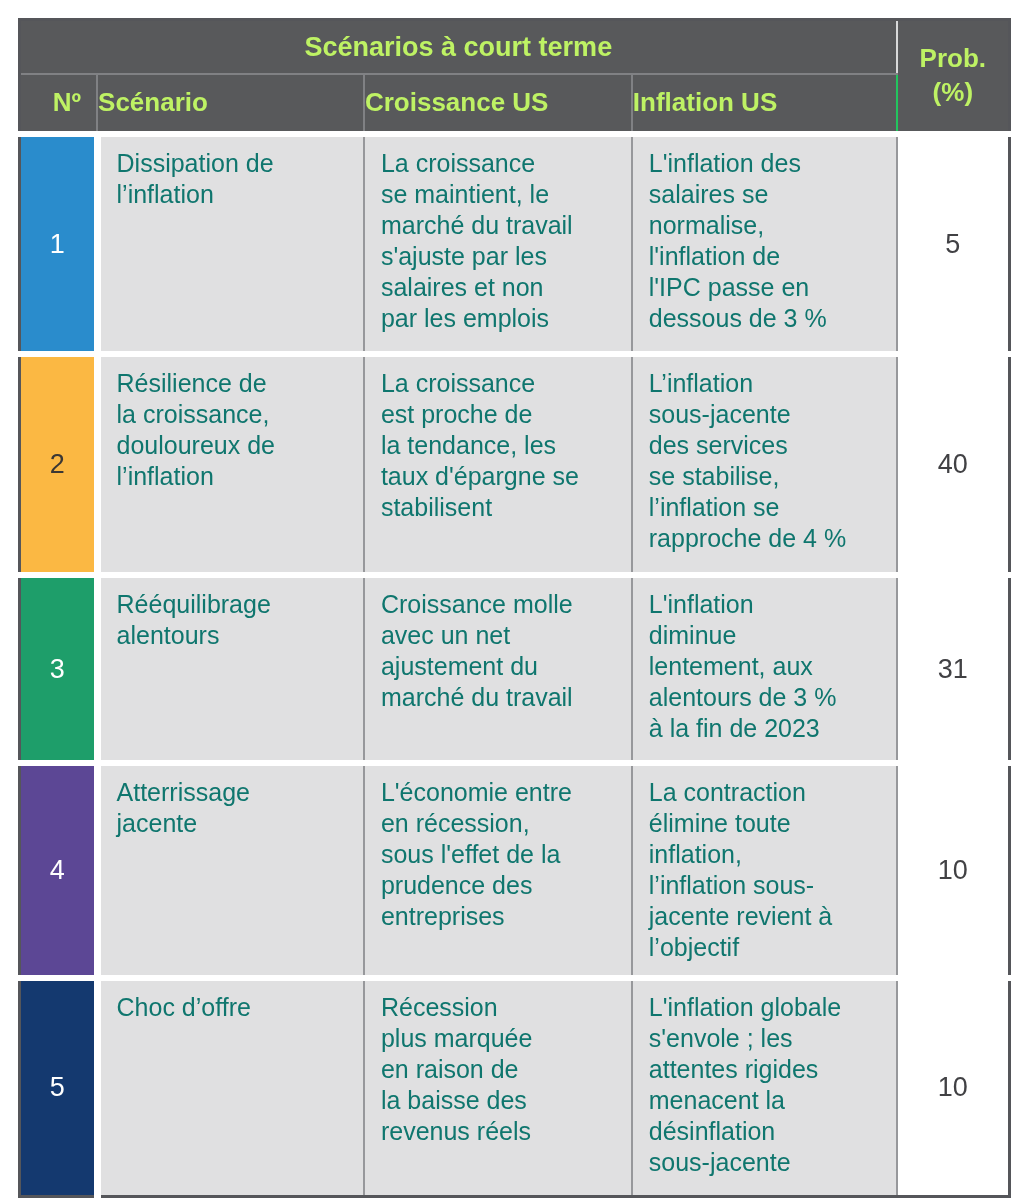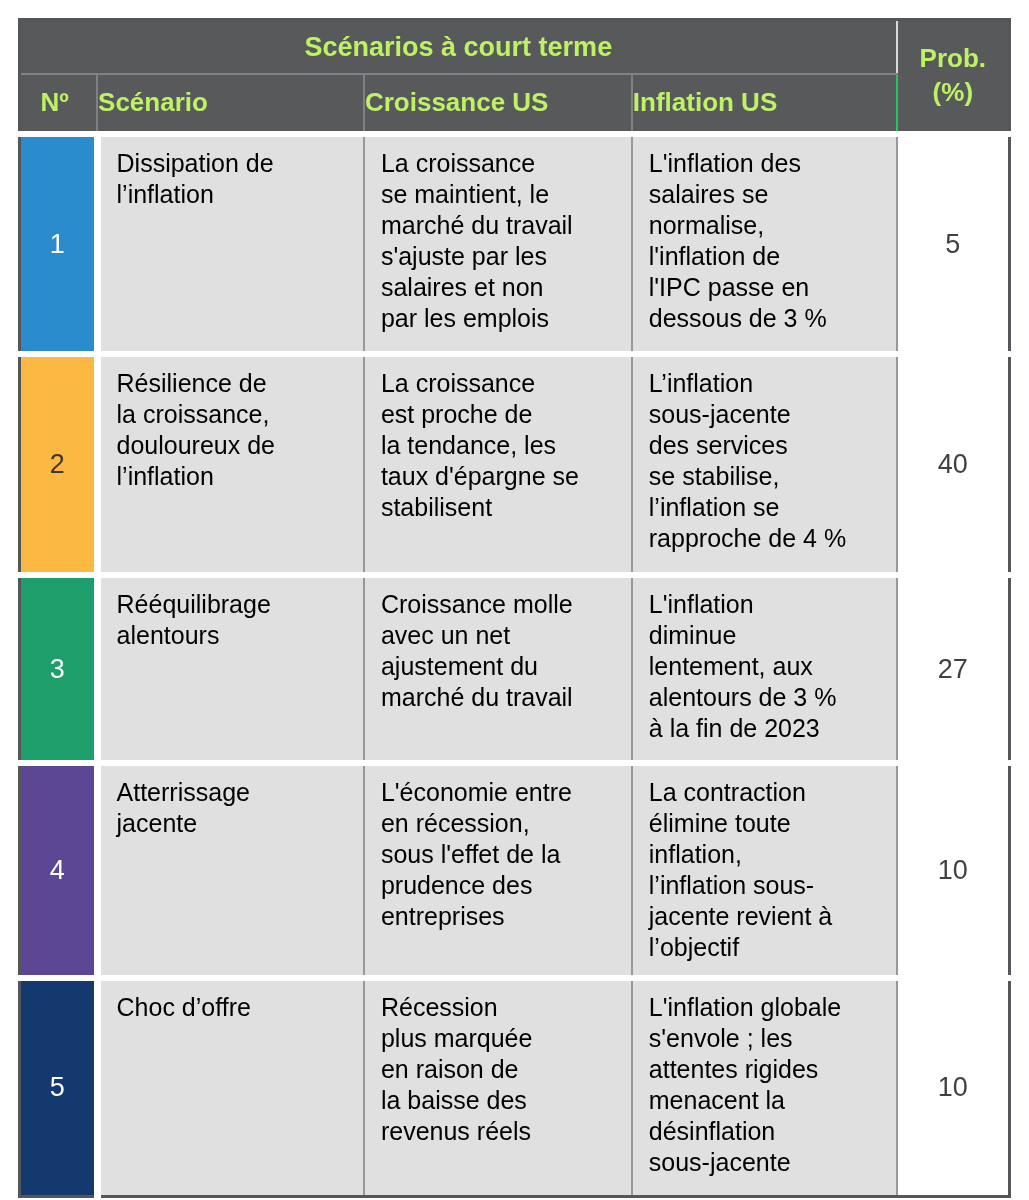--- a/index.html
+++ b/index.html
@@ -18,35 +18,35 @@
   th.title-cell {
     font-size:27px; text-align:center; height:50px;
     border-bottom:2px solid #808184;
     border-right:2px solid #d8d9da;
   }
   th.sub {
     font-size:26px; text-align:left; height:46px;
     padding:4px 12px 6px 0;
     border-right:2px solid #808184;
   }
-  th.sub.num-h { text-align:center; padding:4px 8px 6px 0; }
+  th.sub.num-h { text-align:right; padding:4px 15px 6px 0; }
   th.sub.last { border-right:2px solid #22c55e; }
   th.prob-head {
     font-size:26px; text-align:center; vertical-align:middle;
     line-height:1.3;
   }
 
   
   tbody td { border-top:6px solid #ffffff; vertical-align:top; }
   td.num {
     text-align:center; vertical-align:middle;
     font-size:27px; border-right:7px solid #ffffff;
   }
   td.txt {
-    background:#e0e0e1; color:#000000;
+    background:#e0e0e1; color:#0f766e;
     font-size:25px; line-height:31px;
     padding:11px 12px 10px 16px;
     border-right:2px solid #97989b;
     white-space:pre-line;
   }
   td.prob {
     background:#ffffff; color:#414144;
     font-size:27px; text-align:center; vertical-align:middle;
   }
 
@@ -127,21 +127,21 @@
 alentours</td>
         <td class="txt">Croissance molle
 avec un net
 ajustement du
 marché du travail</td>
         <td class="txt">L'inflation
 diminue
 lentement, aux
 alentours de 3 %
 à la fin de 2023</td>
-        <td class="prob">27</td>
+        <td class="prob">31</td>
       </tr>
       <tr>
         <td class="num" style="background-color: rgb(92, 71, 149); color: rgb(255, 255, 255);">4</td>
         <td class="txt">Atterrissage
 jacente</td>
         <td class="txt">L'économie entre
 en récession,
 sous l'effet de la
 prudence des
 entreprises</td>

